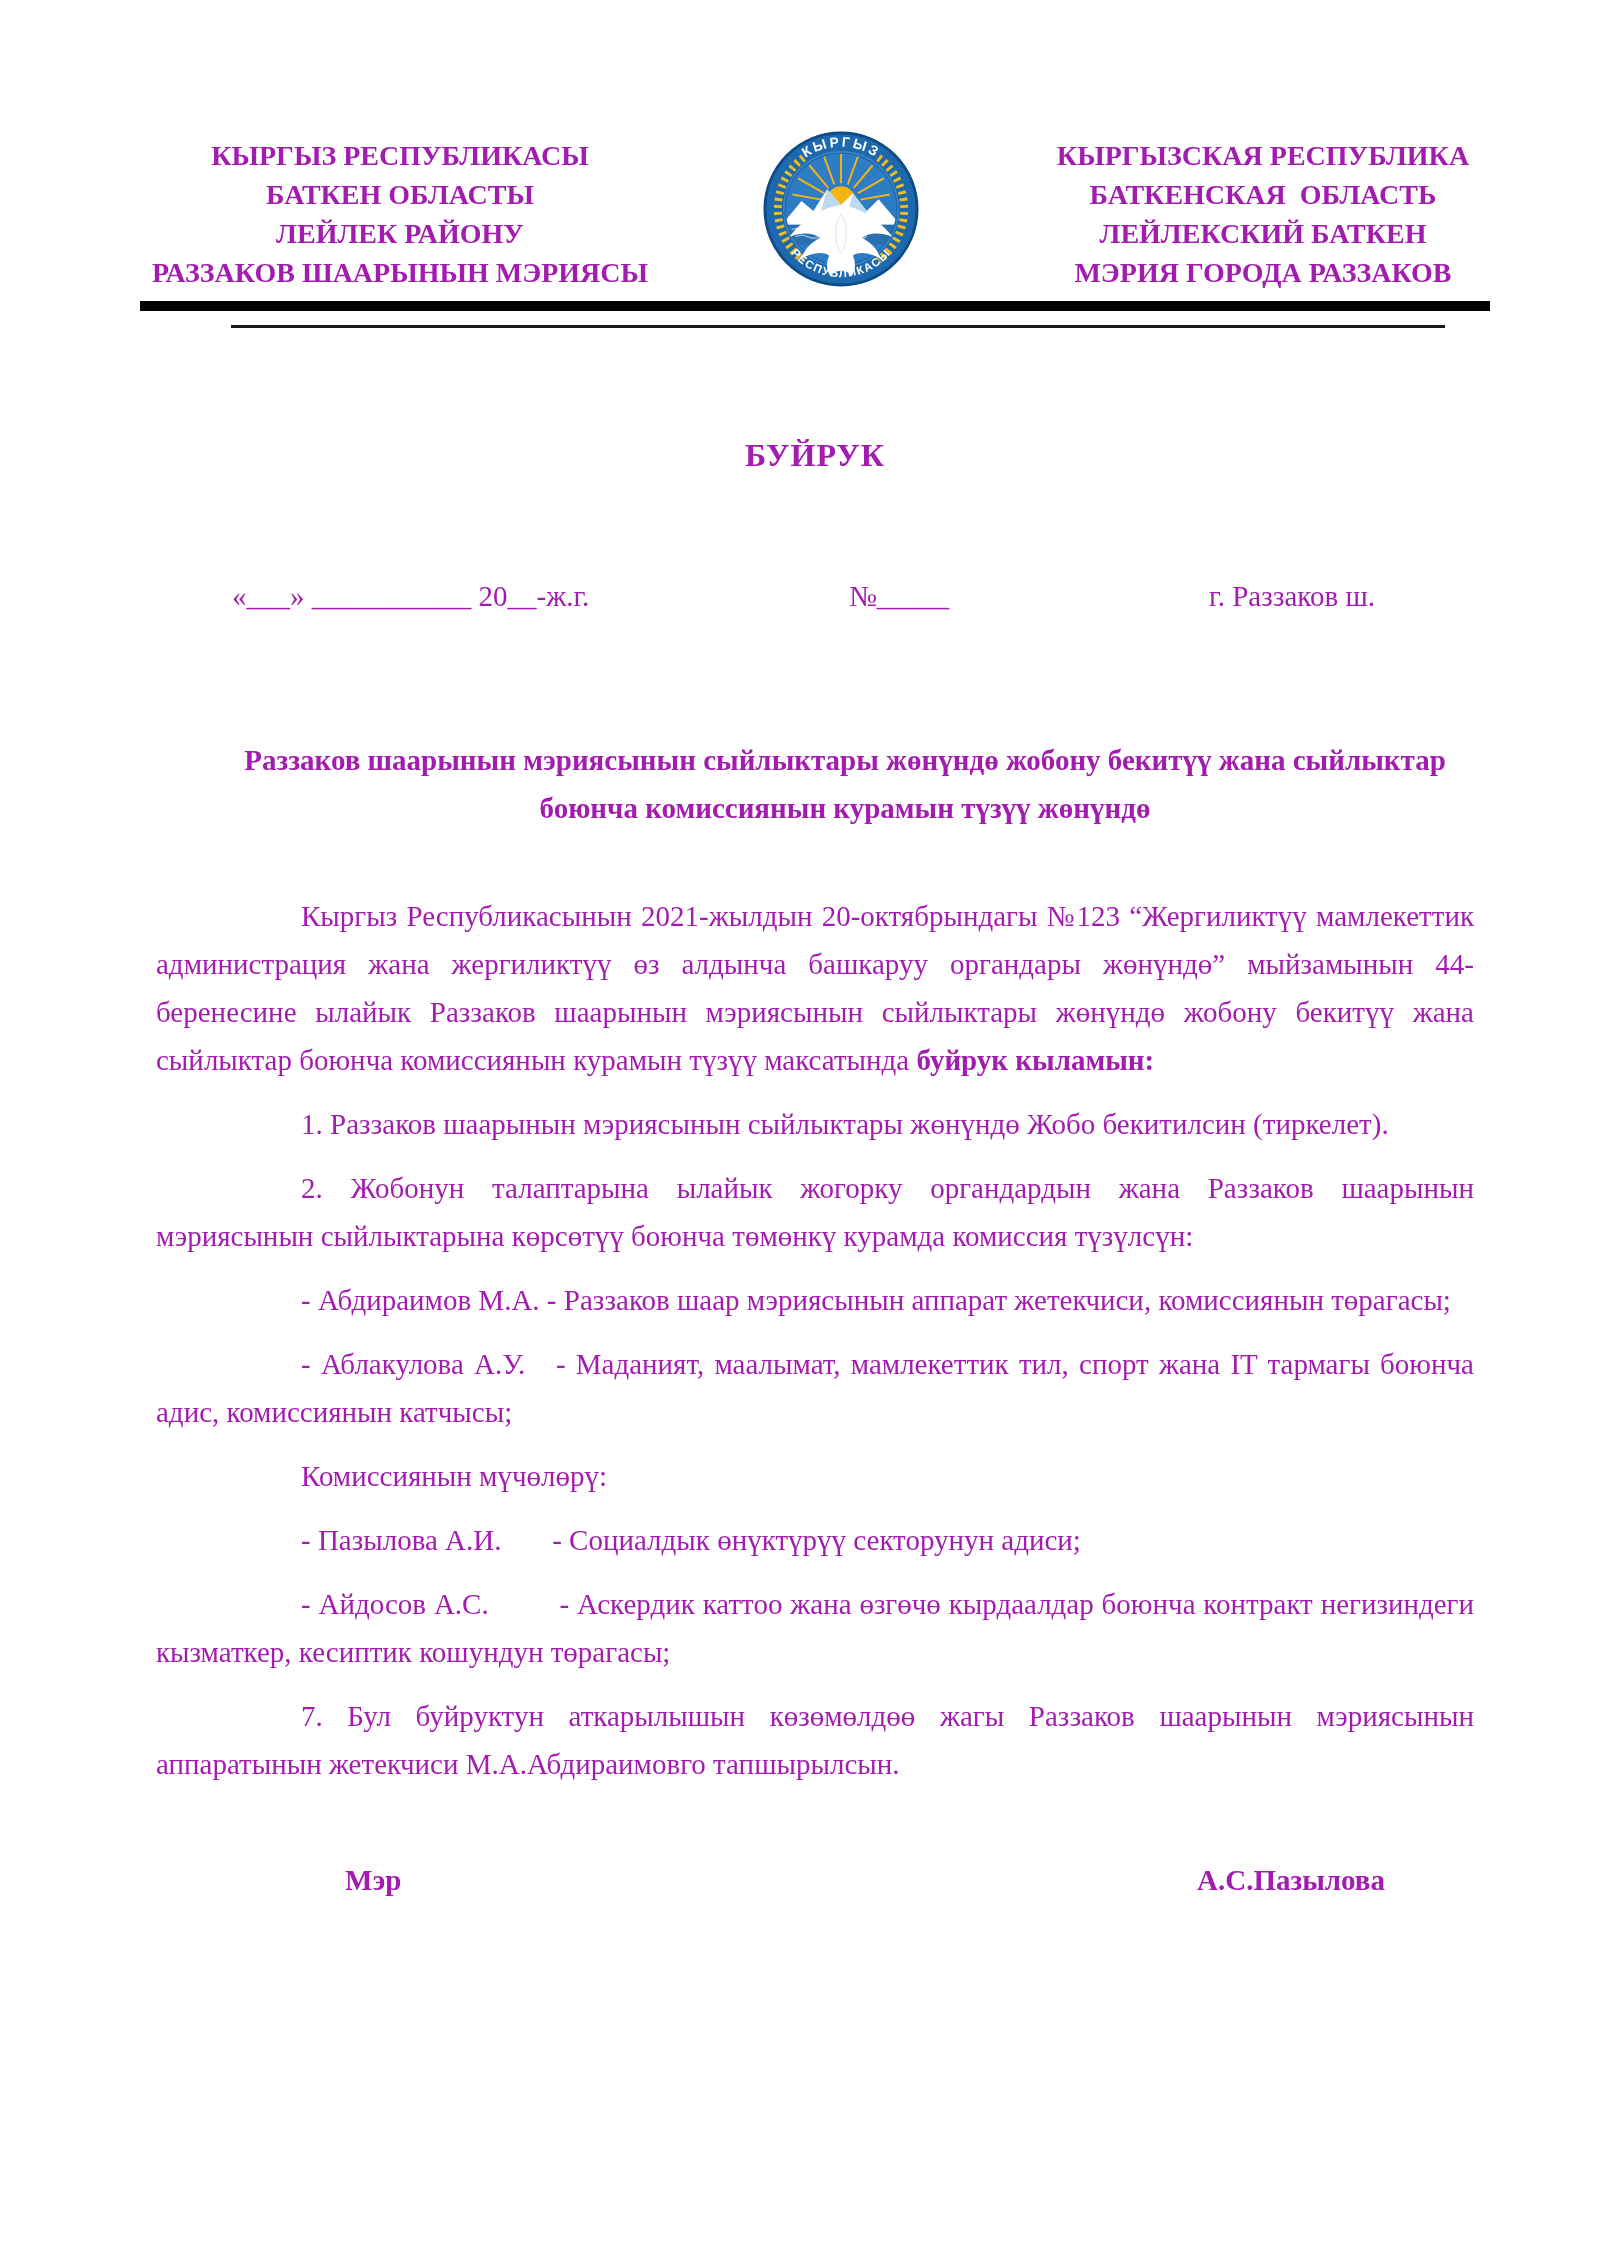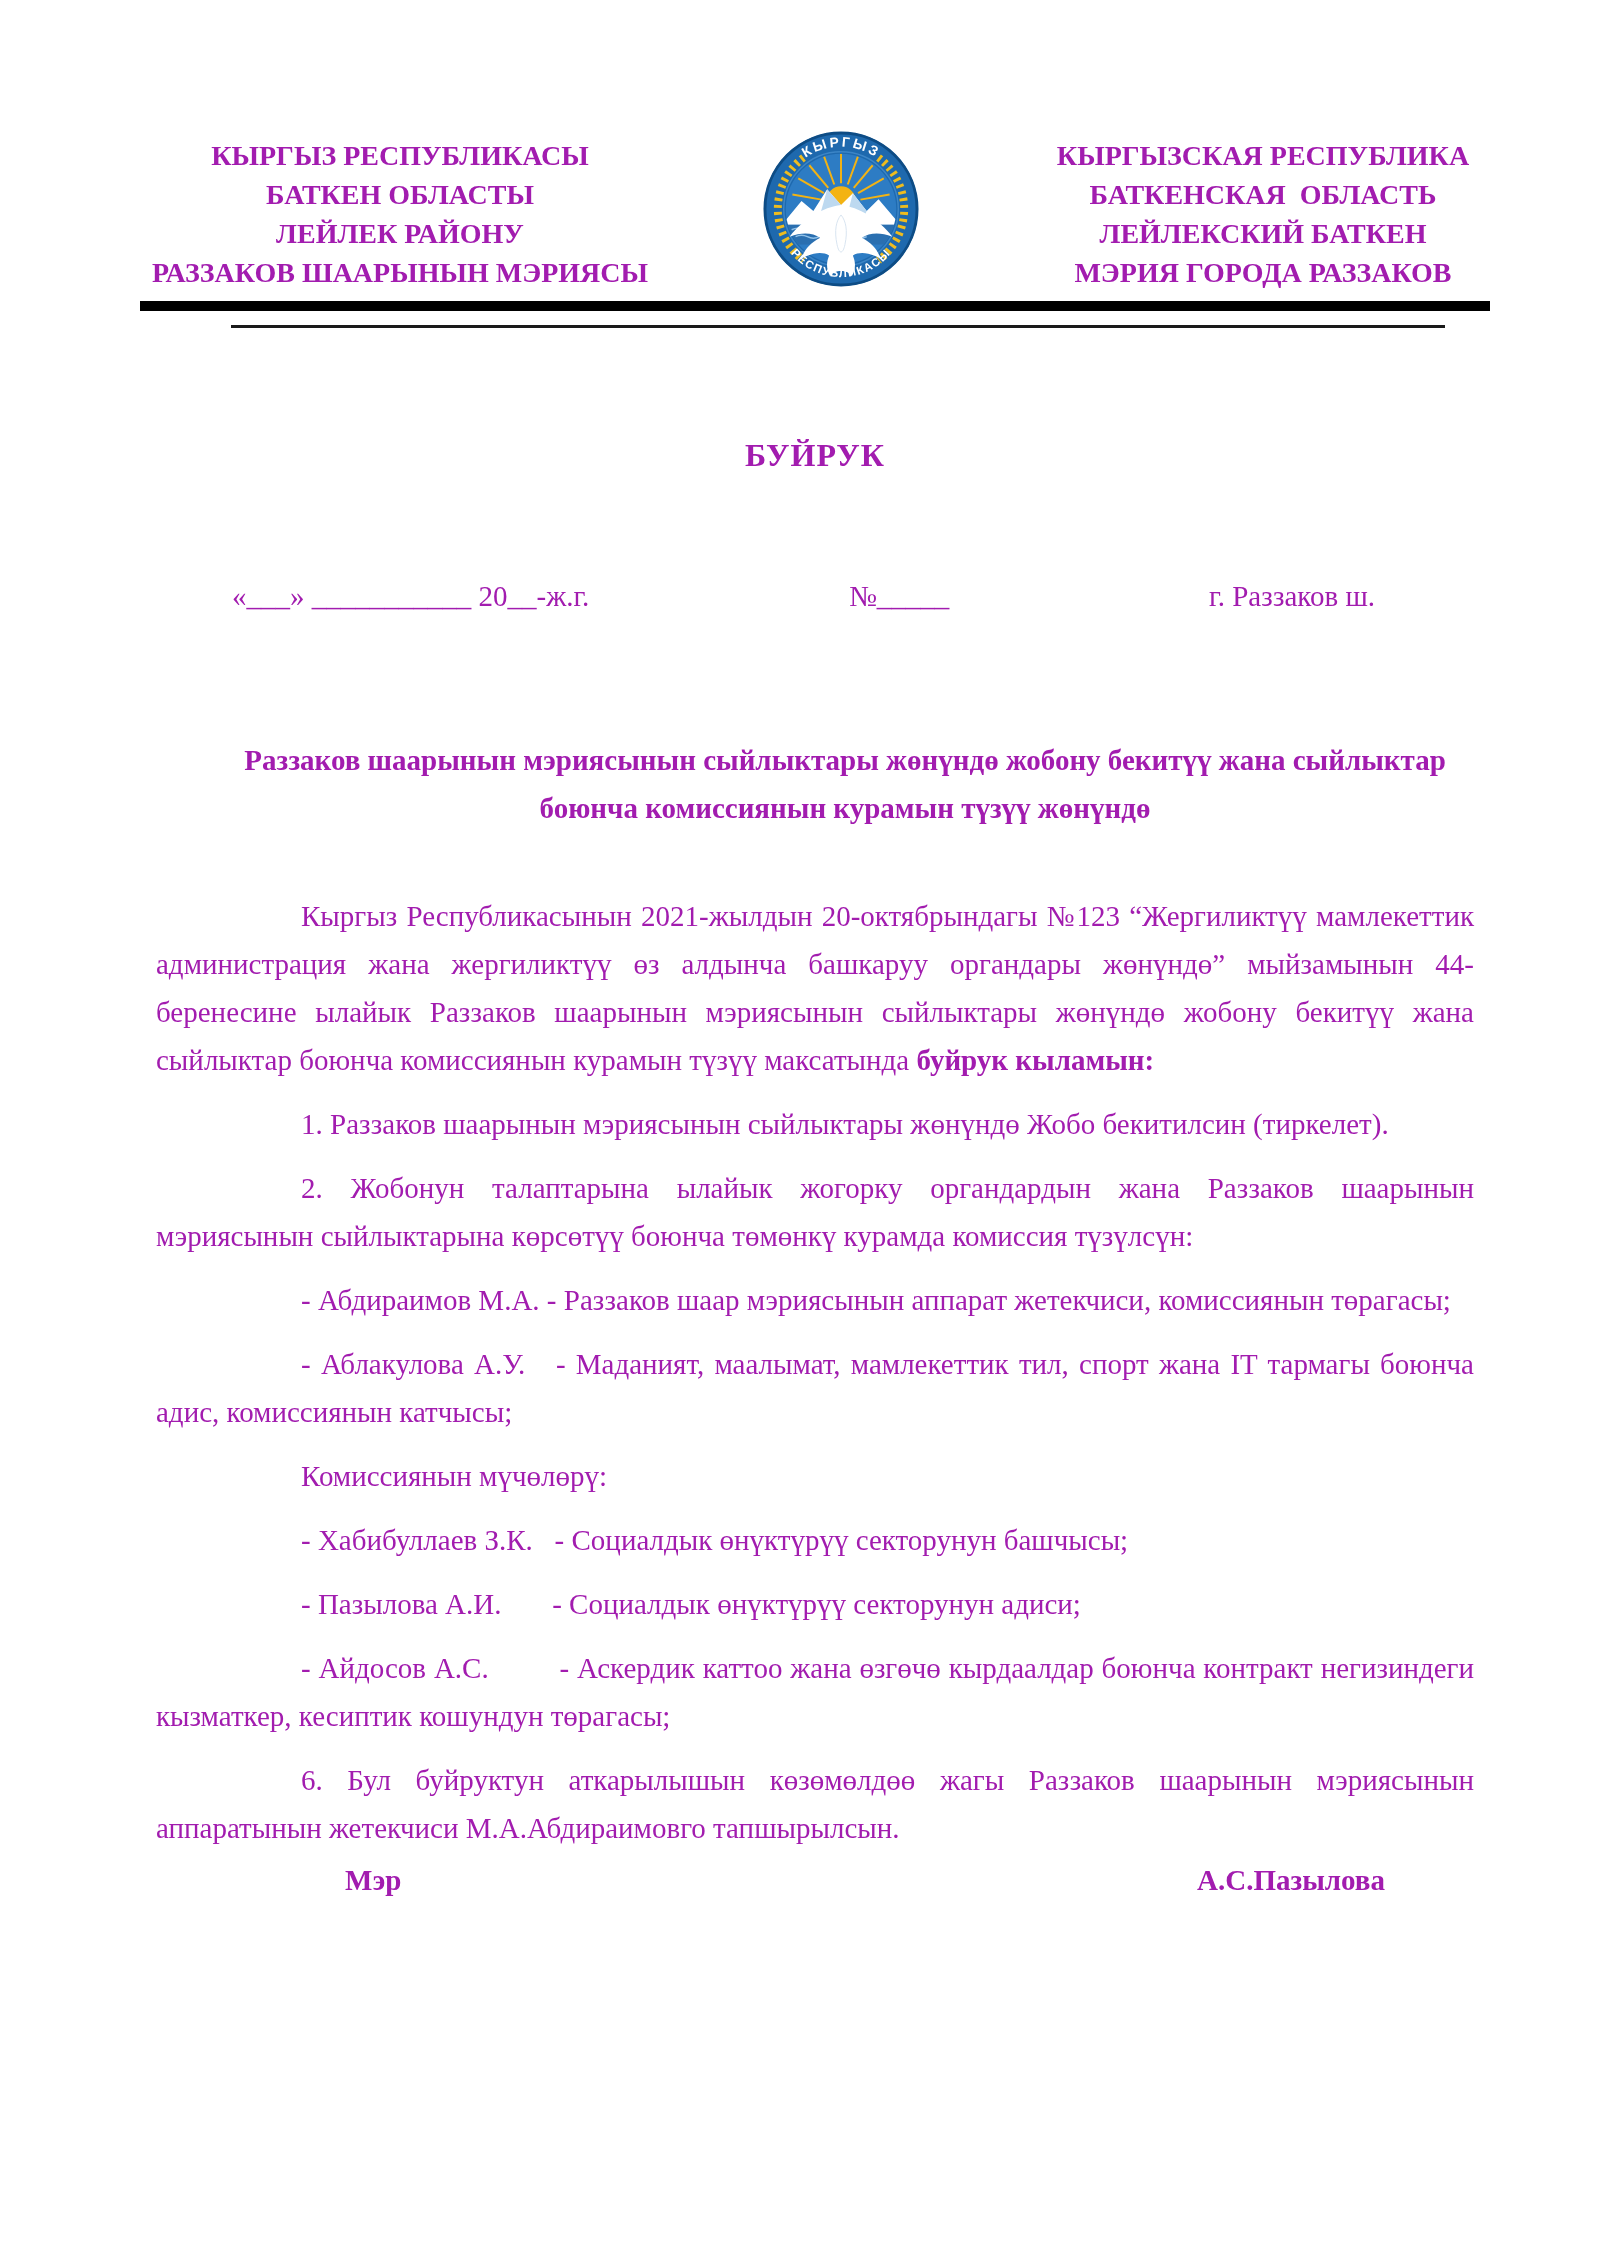--- a/index.html
+++ b/index.html
@@ -121,24 +121,23 @@
 
   <div class="subject">Раззаков шаарынын мэриясынын сыйлыктары жөнүндө жобону бекитүү жана сыйлыктар боюнча комиссиянын курамын түзүү жөнүндө</div>
 
   <div class="body-text">
     <p><span>Кыргыз Республикасынын 2021-жылдын 20-октябрындагы №123 “Жергиликтүү мамлекеттик администрация жана жергиликтүү өз алдынча башкаруу органдары жөнүндө” мыйзамынын 44-беренесине ылайык Раззаков шаарынын мэриясынын сыйлыктары жөнүндө жобону бекитүү жана сыйлыктар боюнча комиссиянын курамын түзүү максатында </span><b>буйрук кыламын:</b></p>
     <p>1. Раззаков шаарынын мэриясынын сыйлыктары жөнүндө Жобо бекитилсин (тиркелет).</p>
     <p>2. Жобонун талаптарына ылайык жогорку органдардын жана Раззаков шаарынын мэриясынын сыйлыктарына көрсөтүү боюнча төмөнкү курамда комиссия түзүлсүн:</p>
     <p>- Абдираимов М.А. - Раззаков шаар мэриясынын аппарат жетекчиси, комиссиянын төрагасы;</p>
     <p>- Аблакулова А.У.&nbsp;&nbsp; - Маданият, маалымат, мамлекеттик тил, спорт жана IT тармагы боюнча адис, комиссиянын катчысы;</p>
     <p>Комиссиянын мүчөлөрү:</p>
-    <p>- Хабибуллаев З.К.&nbsp;&nbsp; - Социалдык өнүктүрүү секторунун башчысы;</p>
     <p>- Пазылова А.И.&nbsp;&nbsp;&nbsp;&nbsp;&nbsp;&nbsp; - Социалдык өнүктүрүү секторунун адиси;</p>
     <p>- Айдосов А.С.&nbsp;&nbsp;&nbsp;&nbsp;&nbsp;&nbsp;&nbsp;&nbsp; - Аскердик каттоо жана өзгөчө кырдаалдар боюнча контракт негизиндеги кызматкер, кесиптик кошундун төрагасы;</p>
-    <p>6. Бул буйруктун аткарылышын көзөмөлдөө жагы Раззаков шаарынын мэриясынын аппаратынын жетекчиси М.А.Абдираимовго тапшырылсын.</p>
+    <p>7. Бул буйруктун аткарылышын көзөмөлдөө жагы Раззаков шаарынын мэриясынын аппаратынын жетекчиси М.А.Абдираимовго тапшырылсын.</p>
   </div>
 
   <div class="sig-row">
     <span class="sig-left">Мэр</span>
     <span class="sig-right">А.С.Пазылова</span>
   </div>
 
 </div>
 
 </body></html>

